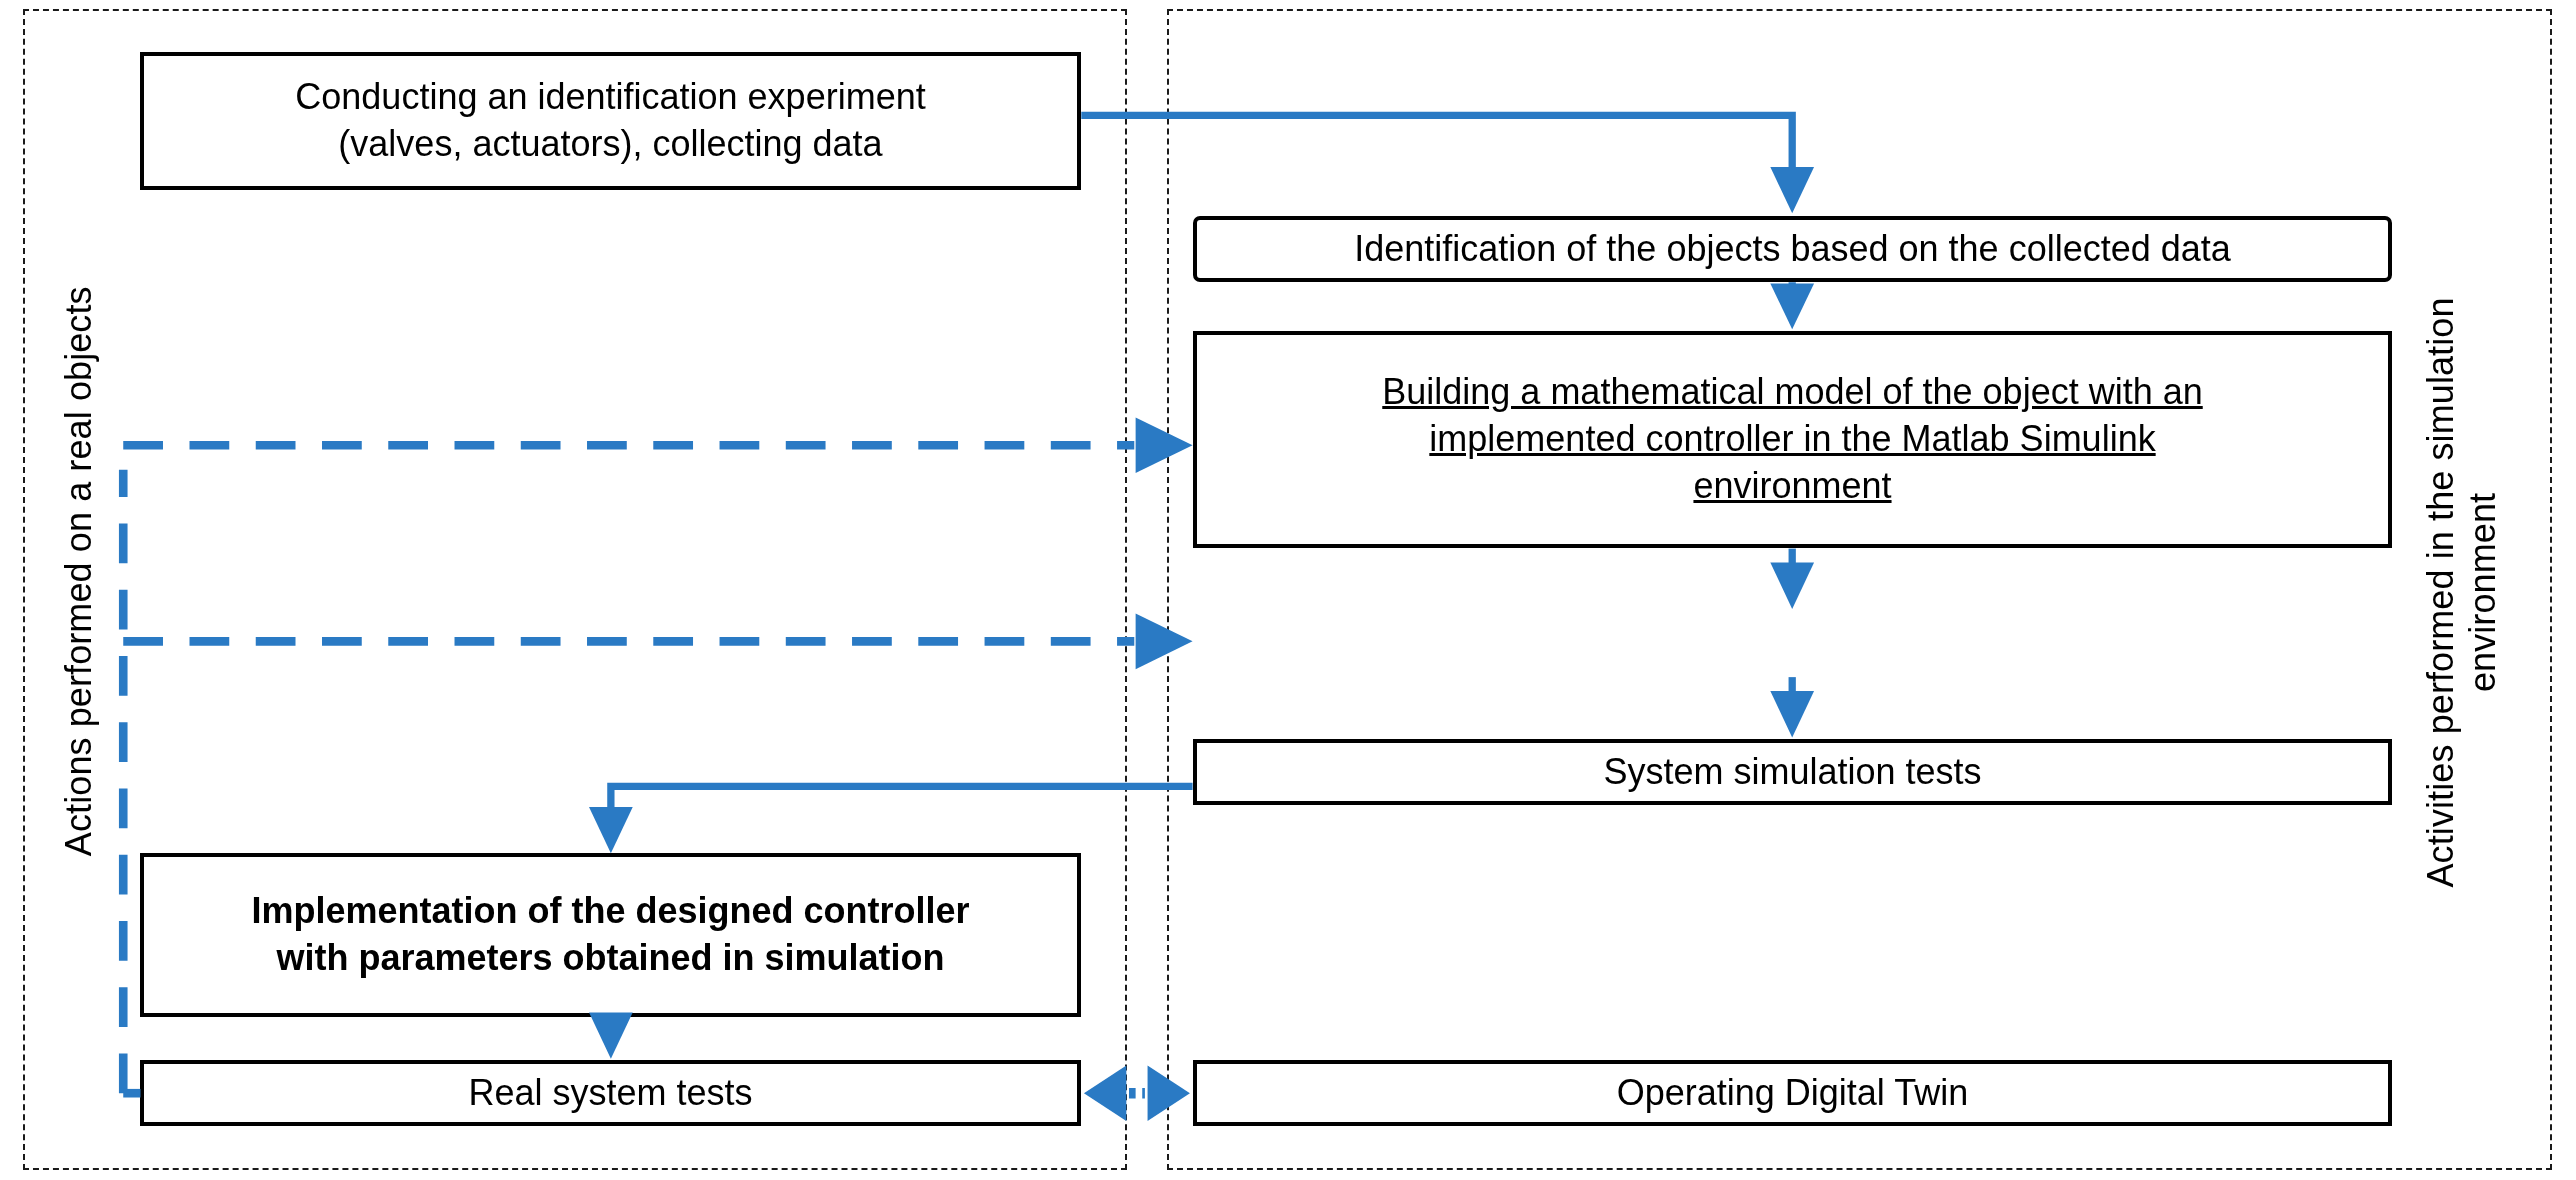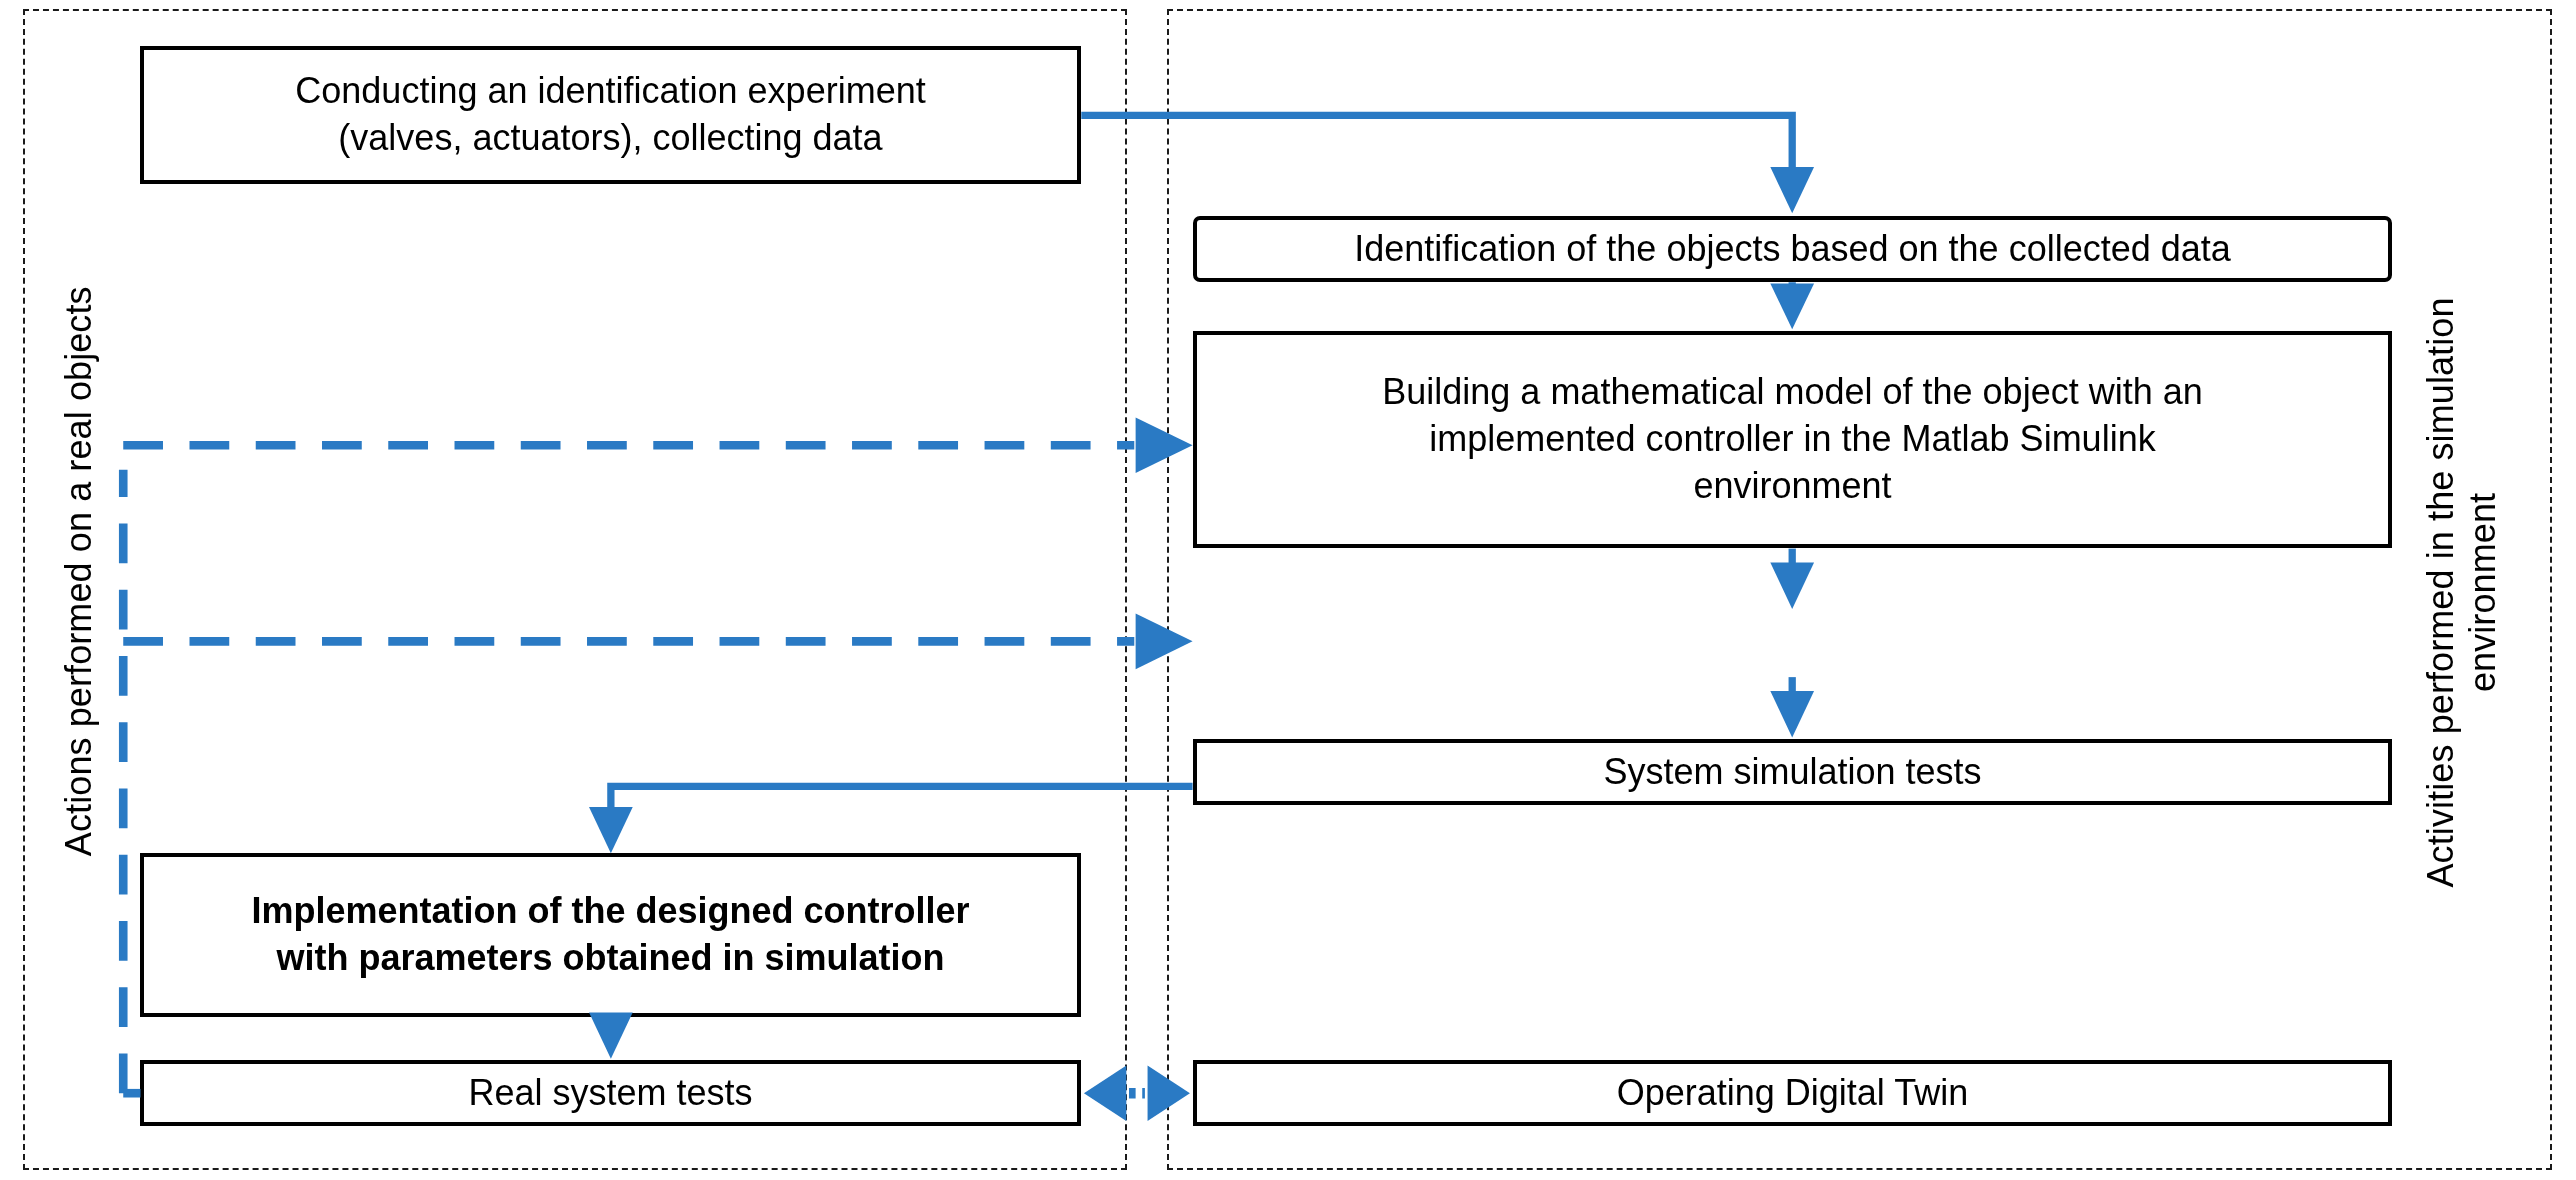--- a/index.html
+++ b/index.html
@@ -61,23 +61,23 @@
     display: flex;
     align-items: center;
     justify-content: center;
     text-align: center;
     font-size: 36px;
     line-height: 1.30;
     padding: 2.7px 9.3px;
     white-space: pre-line;
   }
 
-  #node-conducting   { left: 140px;  top: 46px;   width: 941px; height: 138px; }
+  #node-conducting   { left: 140px;  top: 52px;   width: 941px; height: 138px; }
   #node-identify     { left: 1193px; top: 216px;  width: 1199px; height: 66px; border-radius: 7px; }
-  #node-model        { left: 1193px; top: 331px;  width: 1199px; height: 217px; }
+  #node-model        { left: 1193px; top: 331px;  width: 1199px; height: 217px; text-decoration: underline; }
   #node-tuning       { left: 1193px; top: 611px;  width: 1199px; height: 66px; }
   #node-simtests     { left: 1193px; top: 739px; width: 1199px; height: 66px; }
   #node-implement    { left: 140px;  top: 853px; width: 941px; height: 164px; font-weight: bold; }
   #node-realtests    { left: 140px;  top: 1060px; width: 941px; height: 66px; }
   #node-digitaltwin  { left: 1193px; top: 1060px; width: 1199px; height: 66px; }
 
   
   #connectors {
     position: absolute;
     left: 0;

